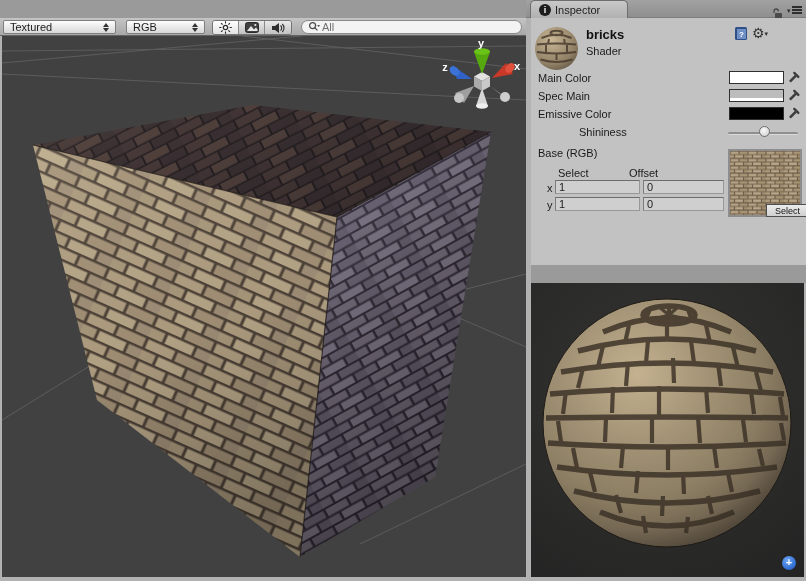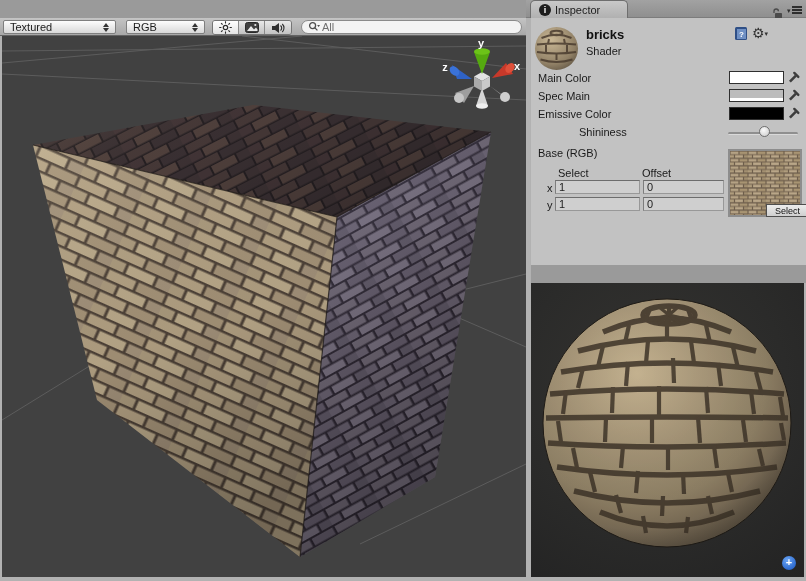--- a/index.html
+++ b/index.html
@@ -340,21 +340,21 @@
           </pattern>
         </defs>
         <rect width="70" height="64" fill="url(#pat-thumb)"></rect>
       </svg>
     </div>
     <div id="select-btn">
         <span>Select</span>
       </div>
 
     <div class="tilehead" style="left:27px;">Select</div>
-    <div class="tilehead" style="left:111px;">Offset</div>
+    <div class="tilehead" style="left:98px;">Offset</div>
 
     <div class="axis" style="left:16px;top:164px;">x</div>
     <input class="tfield" style="left: 24px; top: 162px;" value="1">
     <input class="tfield offset" style="left: 112px; top: 162px;" value="0">
 
     <div class="axis" style="left:16px;top:181px;">y</div>
     <input class="tfield" style="left: 24px; top: 179px;" value="1">
     <input class="tfield offset" style="left: 112px; top: 179px;" value="0">
   </div>
 

